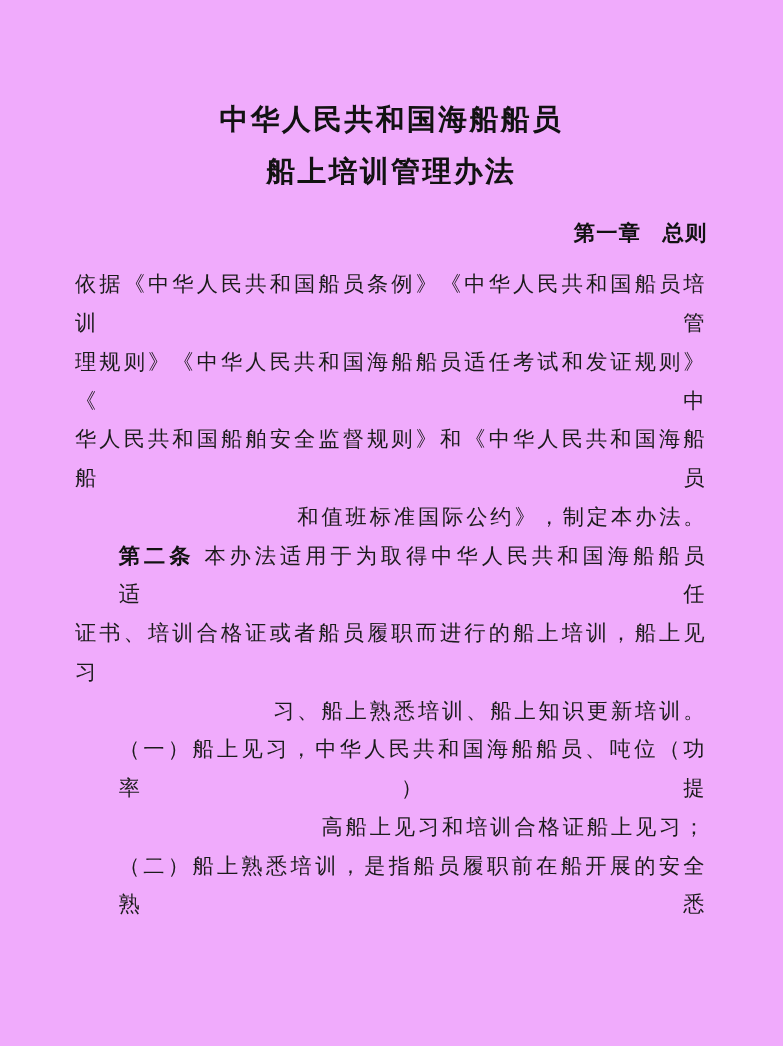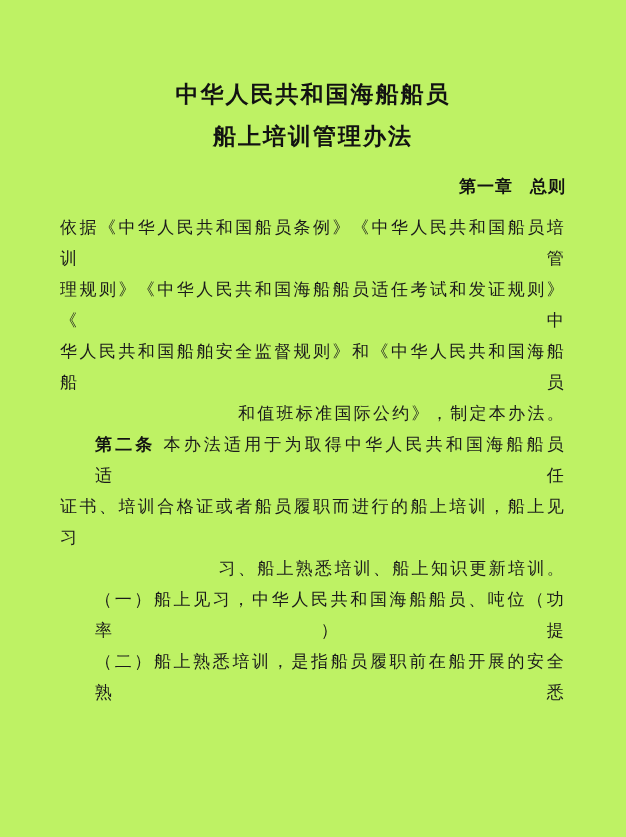--- a/index.html
+++ b/index.html
@@ -4,24 +4,24 @@
 <style>
   html, body {
     margin: 0;
     padding: 0;
     background: #ffffff;
   }
   .page {
     position: relative;
     width: 626px;
     height: 837px;
-    background: #bef264;
+    background: #f0abfc;
     box-sizing: border-box;
     padding: 74px 60px 0 60px;
-    font-family: Liberation Serif, serif;
+    font-family: Liberation Sans, sans-serif;
     color: #1b1b1b;
     overflow: hidden;
   }
   .doc-title {
     text-align: center;
     font-size: 23px;
     font-weight: bold;
     line-height: 42px;
     letter-spacing: 2px;
     color: #121212;
@@ -79,17 +79,18 @@
 
   <div class="doc-body">
     <div class="line jl"><span>依据《中华人民共和国船员条例》《中华人民共和国船员培训管</span></div>
     <div class="line jl"><span>理规则》《中华人民共和国海船船员适任考试和发证规则》《中</span></div>
     <div class="line jl"><span>华人民共和国船舶安全监督规则》和《中华人民共和国海船船员</span></div>
     <div class="line"><span>和值班标准国际公约》，制定本办法。</span></div>
     <div class="line jl indent"><span class="article-no">第二条</span><span>本办法适用于为取得中华人民共和国海船船员适任</span></div>
     <div class="line jl"><span>证书、培训合格证或者船员履职而进行的船上培训，船上见习</span></div>
     <div class="line"><span>习、船上熟悉培训、船上知识更新培训。</span></div>
     <div class="line jl indent"><span>（一）船上见习，中华人民共和国海船船员、吨位（功率）提</span></div>
+    <div class="line"><span>高船上见习和培训合格证船上见习；</span></div>
     <div class="line jl indent"><span>（二）船上熟悉培训，是指船员履职前在船开展的安全熟悉</span></div>
 
   </div>
 
 </div>
 
 </body></html>

